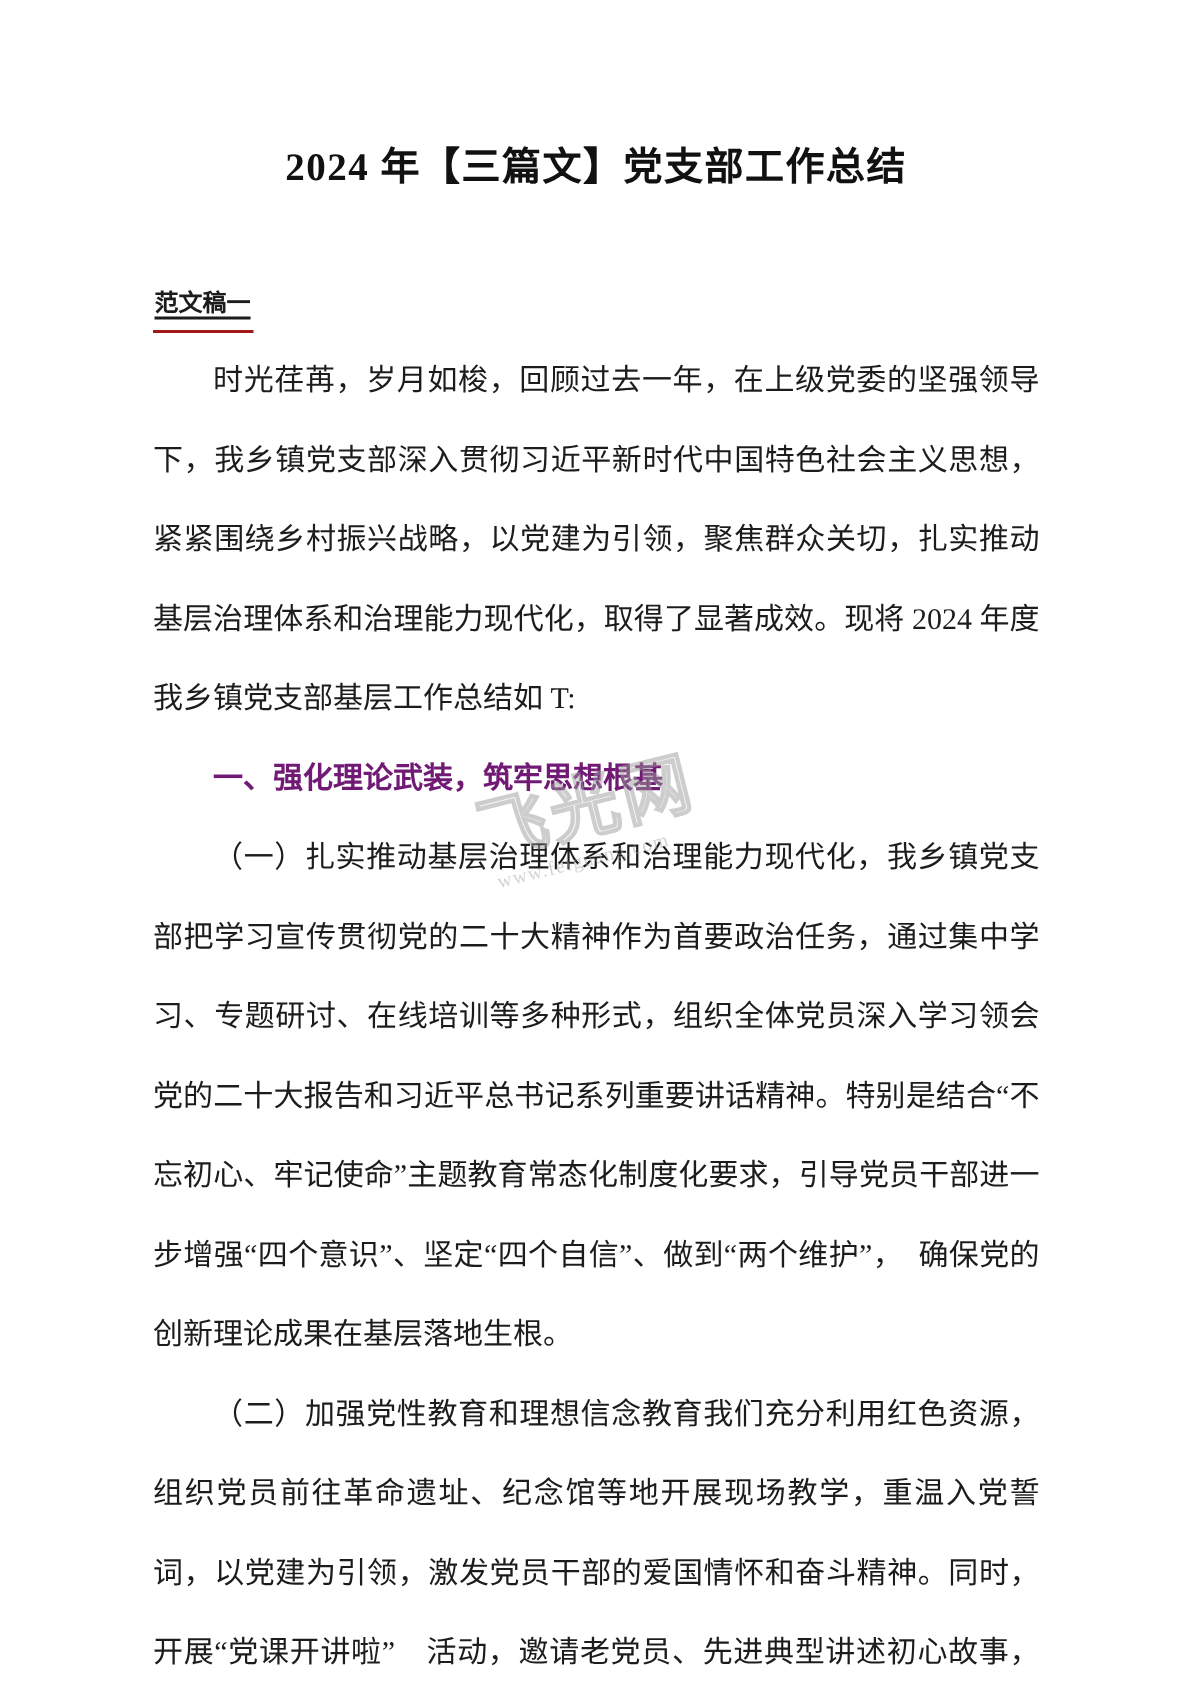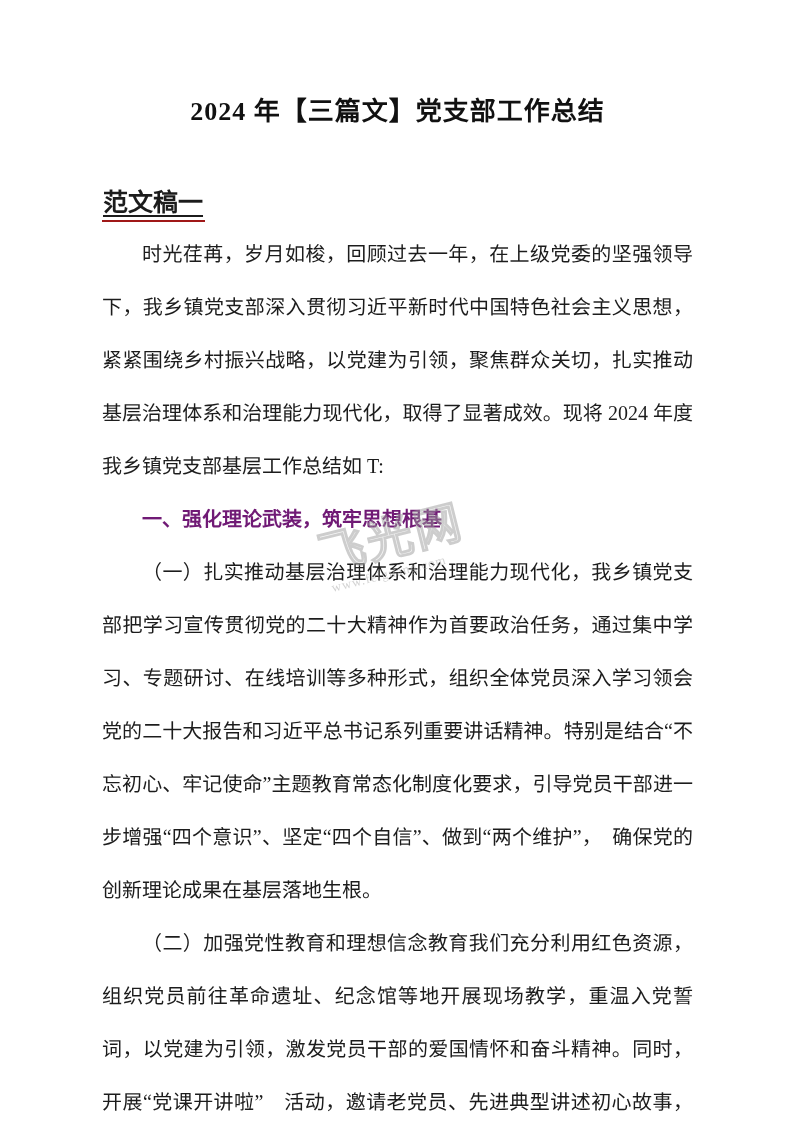--- a/index.html
+++ b/index.html
@@ -18,21 +18,21 @@
     text-align:center;
     font-size:26px;
     font-weight:bold;
     line-height:36px;
     letter-spacing:1px;
     color:#111111;
   }
   .section-label-row{ margin-top:58px; line-height:30px; }
   .section-label{
     display:inline-block;
-    font-size:25px;
+    font-size:16px;
     font-weight:bold;
     text-decoration:underline;
     text-decoration-thickness:1.5px;
     text-underline-offset:4px;
     border-bottom:2px solid #a01818;
     padding:0 2px 2px 1px;
   }
   .doc-body{ margin-top:6px; font-size:20px; line-height:53px; }
   .para{
     text-align:justify;

